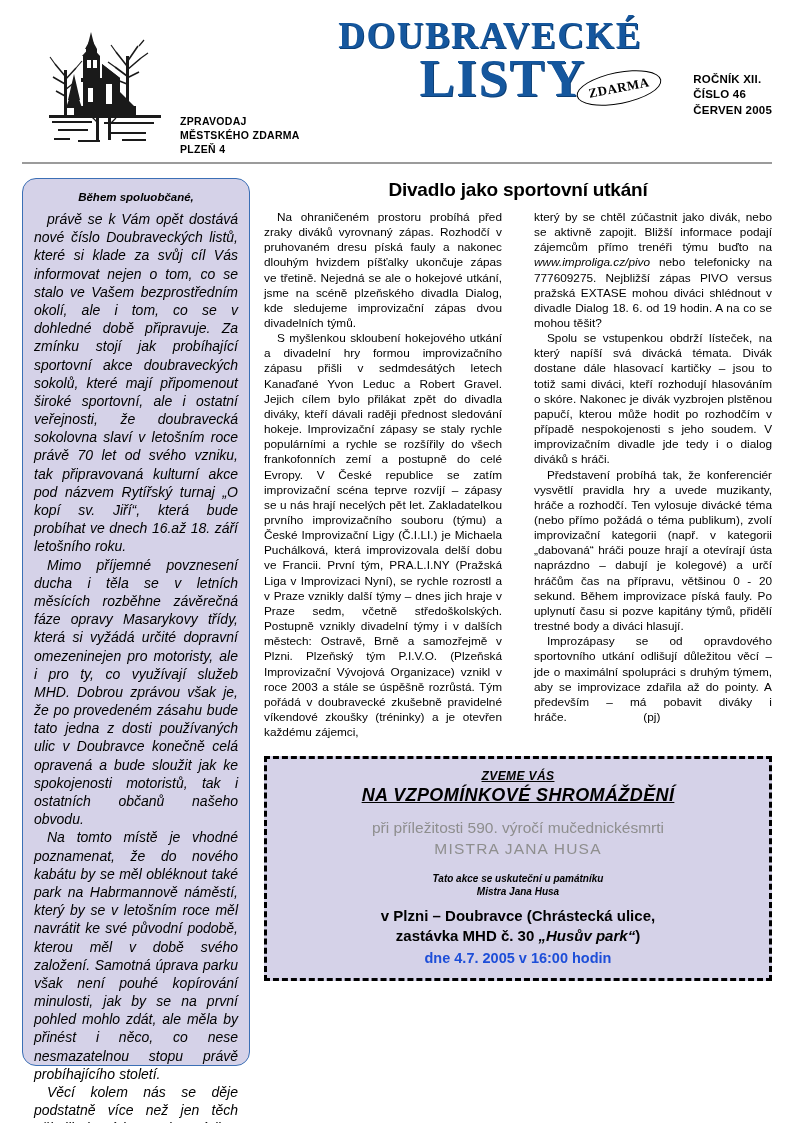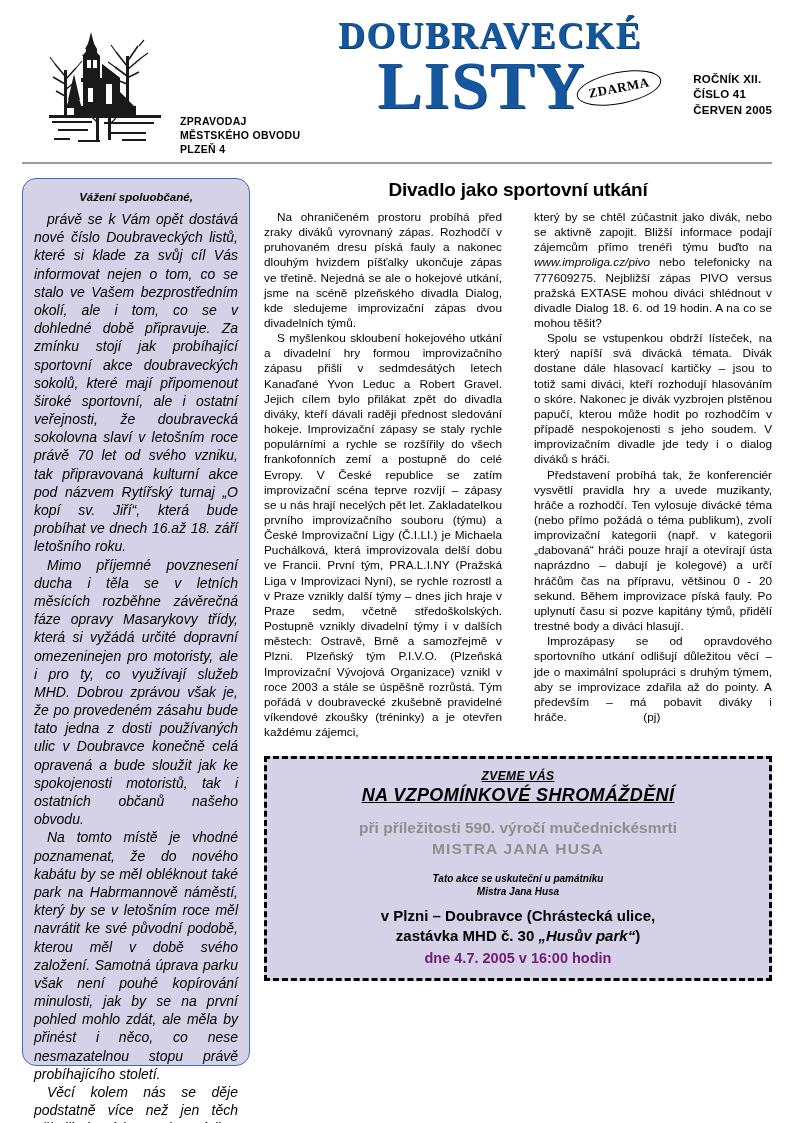--- a/index.html
+++ b/index.html
@@ -67,21 +67,21 @@
     text-shadow: 1px 1px 0 #0d3f75;
   }
   .title-line2-row {
     position: relative;
     height: 58px;
     text-align: right;
   }
   .title-line2 {
     font-family: "Liberation Serif", serif;
     font-weight: bold;
-    font-size: 67px;
+    font-size: 53px;
     color: #15579e;
     letter-spacing: 1.5px;
     line-height: 1.0;
     position: absolute;
     right: 186px;
     top: -2px;
     text-shadow: 1px 1px 0 #0d3f75;
   }
   .zdarma {
     position: absolute;
@@ -225,40 +225,40 @@
     font-weight: bold;
     font-style: italic;
     text-decoration: underline;
     letter-spacing: 0.4px;
     line-height: 1.3;
     margin-bottom: 10px;
   }
   .ann-gray {
     color: #8e8e8e;
     font-size: 15.5px;
-    font-weight: bold;
+    font-weight: normal;
     line-height: 1.35;
   }
   .ann-gray.spaced { letter-spacing: 1.2px; }
   .ann-italic {
     font-size: 10px;
     font-weight: bold;
     font-style: italic;
     line-height: 1.35;
     margin-top: 12px;
   }
   .ann-black {
     font-size: 15px;
     font-weight: bold;
     line-height: 1.35;
     margin-top: 7px;
   }
   .ann-black .q-it { font-style: italic; }
   .ann-date {
-    color: #701a75;
+    color: #1d4ed8;
     font-size: 14.5px;
     font-weight: bold;
     margin-top: 4px;
   }
 </style>
 </head>
 <body>
 
 <div class="page">
 
@@ -310,46 +310,46 @@
 
           <rect x="10" y="116" width="16" height="2"></rect>
           <rect x="34" y="118" width="22" height="2"></rect>
           <rect x="78" y="117" width="24" height="2"></rect>
         </g>
       </svg>
     </div>
 
     <div class="sub-block">
       <div>ZPRAVODAJ</div>
-      <div>MĚSTSKÉHO OBVODU</div>
+      <div>MĚSTSKÉHO ZDARMA</div>
       <div>PLZEŇ 4</div>
     </div>
 
     <div class="title-block">
       <div class="title-line1">DOUBRAVECKÉ</div>
       <div class="title-line2-row">
         <div class="title-line2">LISTY</div>
         <div class="zdarma">
           <span>ZDARMA</span>
         </div>
         <div class="issue-block">
           <div>ROČNÍK XII.</div>
-          <div>ČÍSLO 41</div>
+          <div>ČÍSLO 46</div>
           <div>ČERVEN 2005</div>
         </div>
       </div>
     </div>
   </div>
 
   <div class="hr-main"></div>
 
   <div class="content">
 
     <div class="sidebar">
-      <div class="sidebar-title">Vážení spoluobčané,</div>
+      <div class="sidebar-title">Během spoluobčané,</div>
       <p>právě se k Vám opět dostává nové číslo Doubraveckých listů, které si klade za svůj cíl Vás informovat nejen o tom, co se stalo ve Vašem bezprostředním okolí, ale i tom, co se v dohledné době připravuje. Za zmínku stojí jak probíhající sportovní akce doubraveckých sokolů, které mají připomenout široké sportovní, ale i ostatní veřejnosti, že doubravecká sokolovna slaví v letošním roce právě 70 let od svého vzniku, tak připravovaná kulturní akce pod názvem Rytířský turnaj „O kopí sv. Jiří“, která bude probíhat ve dnech 16.až 18. září letošního roku.</p>
       <p>Mimo příjemné povznesení ducha i těla se v letních měsících rozběhne závěrečná fáze opravy Masarykovy třídy, která si vyžádá určité dopravní omezeninejen pro motoristy, ale i pro ty, co využívají služeb MHD. Dobrou zprávou však je, že po provedeném zásahu bude tato jedna z dosti používaných ulic v Doubravce konečně celá opravená a bude sloužit jak ke spokojenosti motoristů, tak i ostatních občanů našeho obvodu.</p>
       <p>Na tomto místě je vhodné poznamenat, že do nového kabátu by se měl obléknout také park na Habrmannově náměstí, který by se v letošním roce měl navrátit ke své původní podobě, kterou měl v době svého založení. Samotná úprava parku však není pouhé kopírování minulosti, jak by se na první pohled mohlo zdát, ale měla by přinést i něco, co nese nesmazatelnou stopu právě probíhajícího století.</p>
       <p>Věcí kolem nás se děje podstatně více než jen těch několik, které jsem zde zmínil. A proto berte tento úvodník jako otevřené dveře, které Vám umožní se i díky dalším článkům uvedeným v Doubravckých listech dozvědět víc. Je možné, že nenaleznete to co hledáte, ale potom máte možnost o takových věcech napsat sami a stát se tak spoluautory příštího čísla.</p>
       <div class="sign">
         <span>JUDr.  Hynek Brom</span>
         <span class="role">improvizačním</span>
       </div>
     </div>
 

